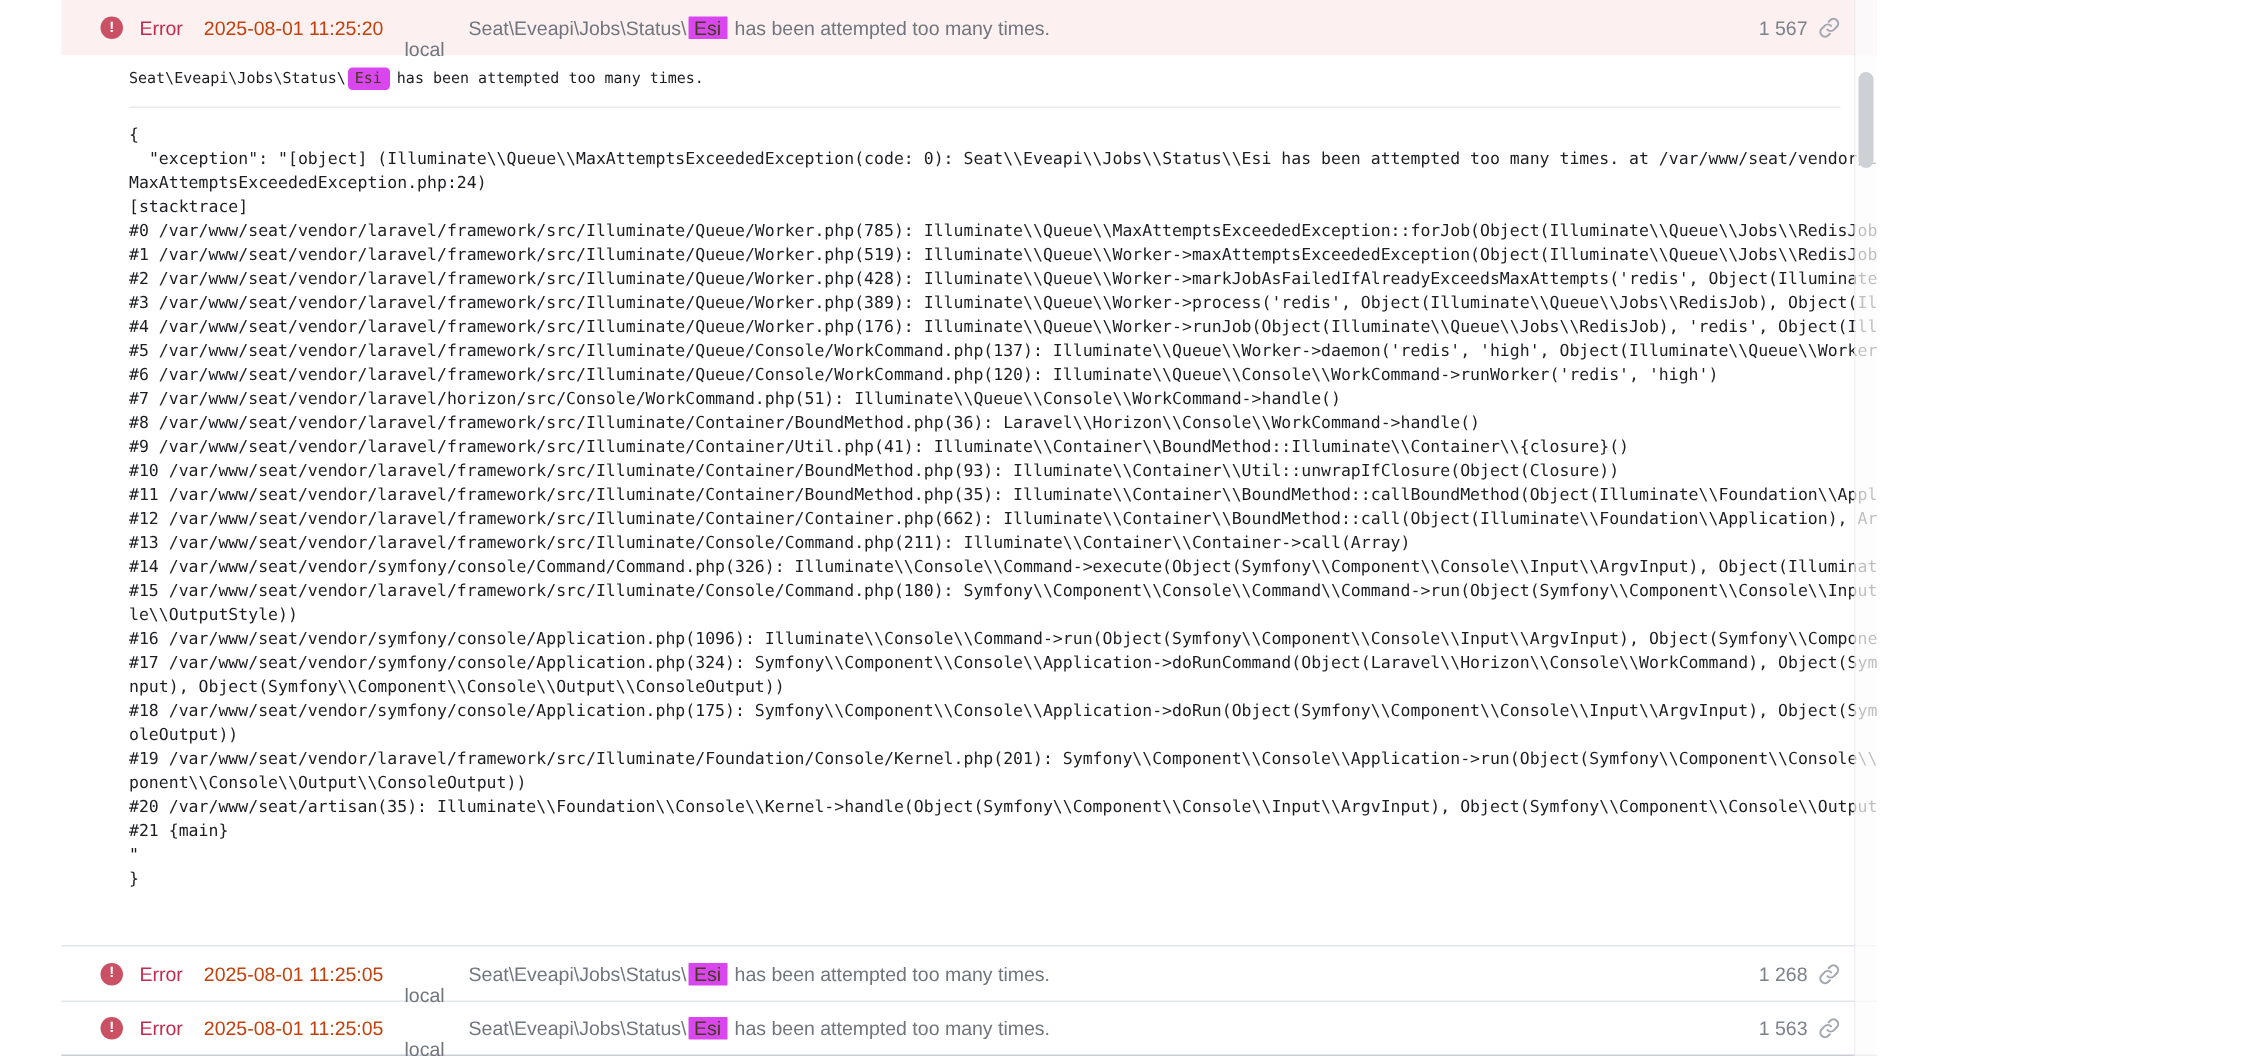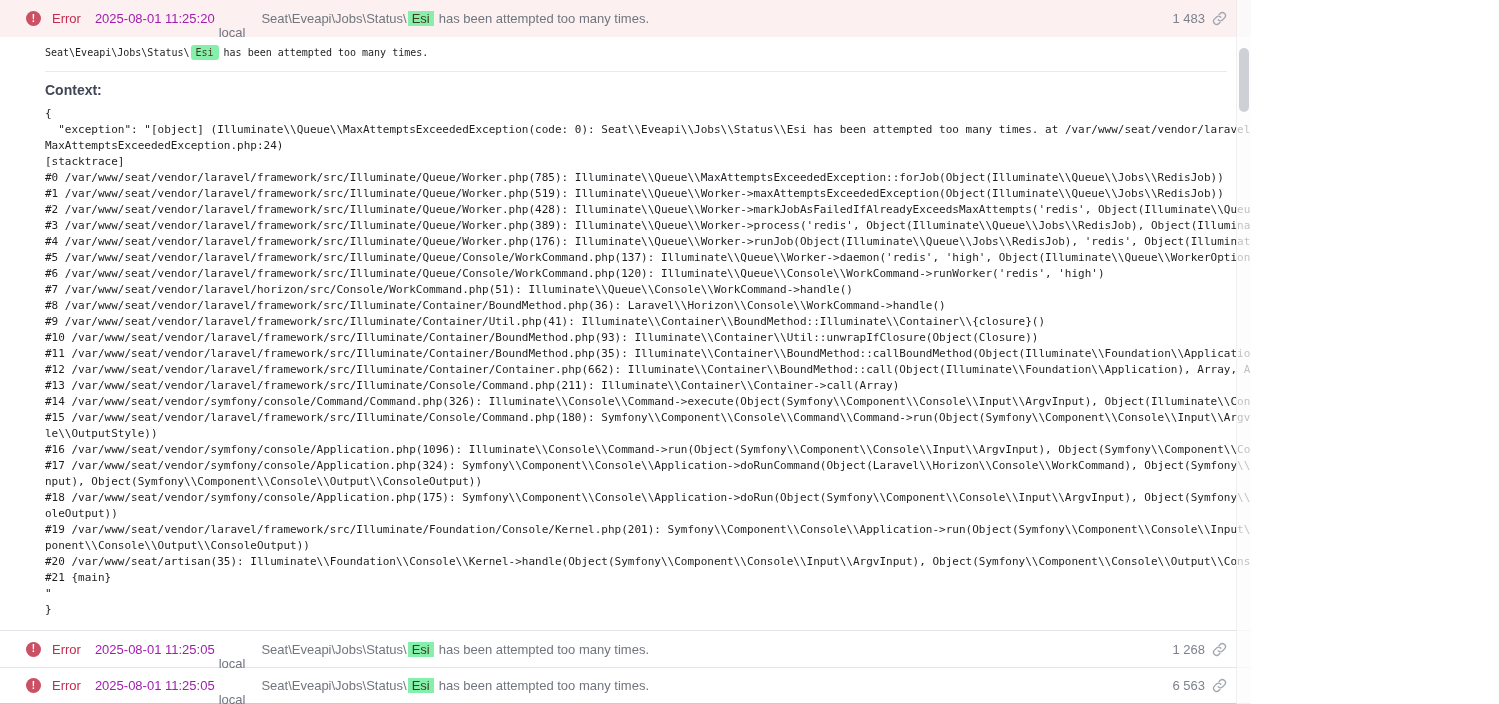--- a/index.html
+++ b/index.html
@@ -3,47 +3,47 @@
 <meta charset="utf-8">
 <style>
   * { box-sizing: border-box; }
   html, body { margin: 0; padding: 0; }
   body {
     width: 1499px; height: 704px; overflow: hidden;
     background: #ffffff;
     font-family: "Liberation Sans", "DejaVu Sans", sans-serif;
     position: relative;
   }
-  .page { width: 1251px; height: 704px; position: relative; }
+  .page { width: 1251px; height: 704px; position: relative; padding-left: 41px; }
 
   
   .row {
     height: 37px; display: flex; align-items: center;
     padding: 0 24px 0 26px; font-size: 13px; cursor: pointer;
     background: #ffffff;
   }
   .row.expanded { background: #fcf1f0; }
   .row.bordered { border-top: 1px solid #e2e5e9; }
   .row.last { border-bottom: 1px solid #c9ccd1; }
 
   .lvl-icon {
     width: 15px; height: 15px; border-radius: 50%;
     background: #ca5064; color: #ffffff; flex: none;
     display: inline-flex; align-items: center; justify-content: center;
     margin-right: 11px; font-weight: 700; font-size: 10px; line-height: 1;
   }
   .lvl-icon::after { content: "!"; }
 
   .lvl   { color: #c5294e; margin-right: 14px; flex: none; }
-  .time  { color: #a21caf; margin-right: 4px; flex: none; }
+  .time  { color: #c2410c; margin-right: 14px; flex: none; }
   .env   { color: #70757e; margin-right: 16px; flex: none; margin-top: 28px; }
   .msg   { color: #70757e; flex: 1 1 auto; white-space: nowrap; overflow: hidden; }
 
   .hl {
-    background: #86efac; color: #433c1c; border-radius: 3px;
+    background: #d946ef; color: #433c1c; border-radius: 3px;
     padding: 2px 4px; margin: 0 5px 0 1px; font: inherit;
   }
 
   .count { color: #7c828c; margin-left: auto; flex: none; }
   .link-icon {
     margin-left: 7px; flex: none; width: 15px; height: 15px;
     color: #a2a7b0; display: inline-flex; cursor: pointer;
   }
   .link-icon svg { width: 15px; height: 15px; }
 
@@ -84,33 +84,32 @@
 <body>
 
 <div class="page">
 
   <div class="row expanded">
     <span class="lvl-icon"></span>
     <span class="lvl">Error</span>
     <span class="time">2025-08-01 11:25:20</span>
     <span class="env">local</span>
     <span class="msg"><span>Seat\Eveapi\Jobs\Status\</span><span class="hl">Esi</span><span>has been attempted too many times.</span></span>
-    <span class="count">1 483</span>
+    <span class="count">1 567</span>
     <span class="link-icon">
       <svg viewBox="0 0 24 24" fill="none" stroke="currentColor" stroke-width="2.2" stroke-linecap="round" stroke-linejoin="round">
           <path d="M10 14a5 5 0 0 0 7.07 0l3-3a5 5 0 0 0-7.07-7.07l-1.6 1.6"></path>
           <path d="M14 10a5 5 0 0 0-7.07 0l-3 3a5 5 0 0 0 7.07 7.07l1.6-1.6"></path>
         </svg>
     </span>
   </div>
 
   <div class="detail">
     <div class="detail-msg"><span>Seat\Eveapi\Jobs\Status\</span><span class="hl">Esi</span><span>has been attempted too many times.</span></div>
     <div class="divider"></div>
-    <div class="ctx-label">Context:</div>
     <pre class="ctx">{
   "exception": "[object] (Illuminate\\Queue\\MaxAttemptsExceededException(code: 0): Seat\\Eveapi\\Jobs\\Status\\Esi has been attempted too many times. at /var/www/seat/vendor/laravel/framework/src/Illuminate/Queue/MaxAttemptsExceededException.php:24)
 [stacktrace]
 #0 /var/www/seat/vendor/laravel/framework/src/Illuminate/Queue/Worker.php(785): Illuminate\\Queue\\MaxAttemptsExceededException::forJob(Object(Illuminate\\Queue\\Jobs\\RedisJob))
 #1 /var/www/seat/vendor/laravel/framework/src/Illuminate/Queue/Worker.php(519): Illuminate\\Queue\\Worker-&gt;maxAttemptsExceededException(Object(Illuminate\\Queue\\Jobs\\RedisJob))
 #2 /var/www/seat/vendor/laravel/framework/src/Illuminate/Queue/Worker.php(428): Illuminate\\Queue\\Worker-&gt;markJobAsFailedIfAlreadyExceedsMaxAttempts('redis', Object(Illuminate\\Queue\\Jobs\\RedisJob), 3)
 #3 /var/www/seat/vendor/laravel/framework/src/Illuminate/Queue/Worker.php(389): Illuminate\\Queue\\Worker-&gt;process('redis', Object(Illuminate\\Queue\\Jobs\\RedisJob), Object(Illuminate\\Queue\\WorkerOptions))
 #4 /var/www/seat/vendor/laravel/framework/src/Illuminate/Queue/Worker.php(176): Illuminate\\Queue\\Worker-&gt;runJob(Object(Illuminate\\Queue\\Jobs\\RedisJob), 'redis', Object(Illuminate\\Queue\\WorkerOptions))
 #5 /var/www/seat/vendor/laravel/framework/src/Illuminate/Queue/Console/WorkCommand.php(137): Illuminate\\Queue\\Worker-&gt;daemon('redis', 'high', Object(Illuminate\\Queue\\WorkerOptions))
 #6 /var/www/seat/vendor/laravel/framework/src/Illuminate/Queue/Console/WorkCommand.php(120): Illuminate\\Queue\\Console\\WorkCommand-&gt;runWorker('redis', 'high')
@@ -147,21 +146,21 @@
         </svg>
     </span>
   </div>
 
   <div class="row bordered last">
     <span class="lvl-icon"></span>
     <span class="lvl">Error</span>
     <span class="time">2025-08-01 11:25:05</span>
     <span class="env">local</span>
     <span class="msg"><span>Seat\Eveapi\Jobs\Status\</span><span class="hl">Esi</span><span>has been attempted too many times.</span></span>
-    <span class="count">6 563</span>
+    <span class="count">1 563</span>
     <span class="link-icon">
       <svg viewBox="0 0 24 24" fill="none" stroke="currentColor" stroke-width="2.2" stroke-linecap="round" stroke-linejoin="round">
           <path d="M10 14a5 5 0 0 0 7.07 0l3-3a5 5 0 0 0-7.07-7.07l-1.6 1.6"></path>
           <path d="M14 10a5 5 0 0 0-7.07 0l-3 3a5 5 0 0 0 7.07 7.07l1.6-1.6"></path>
         </svg>
     </span>
   </div>
 
   <div class="sb">
     <div class="sb-thumb"></div>

